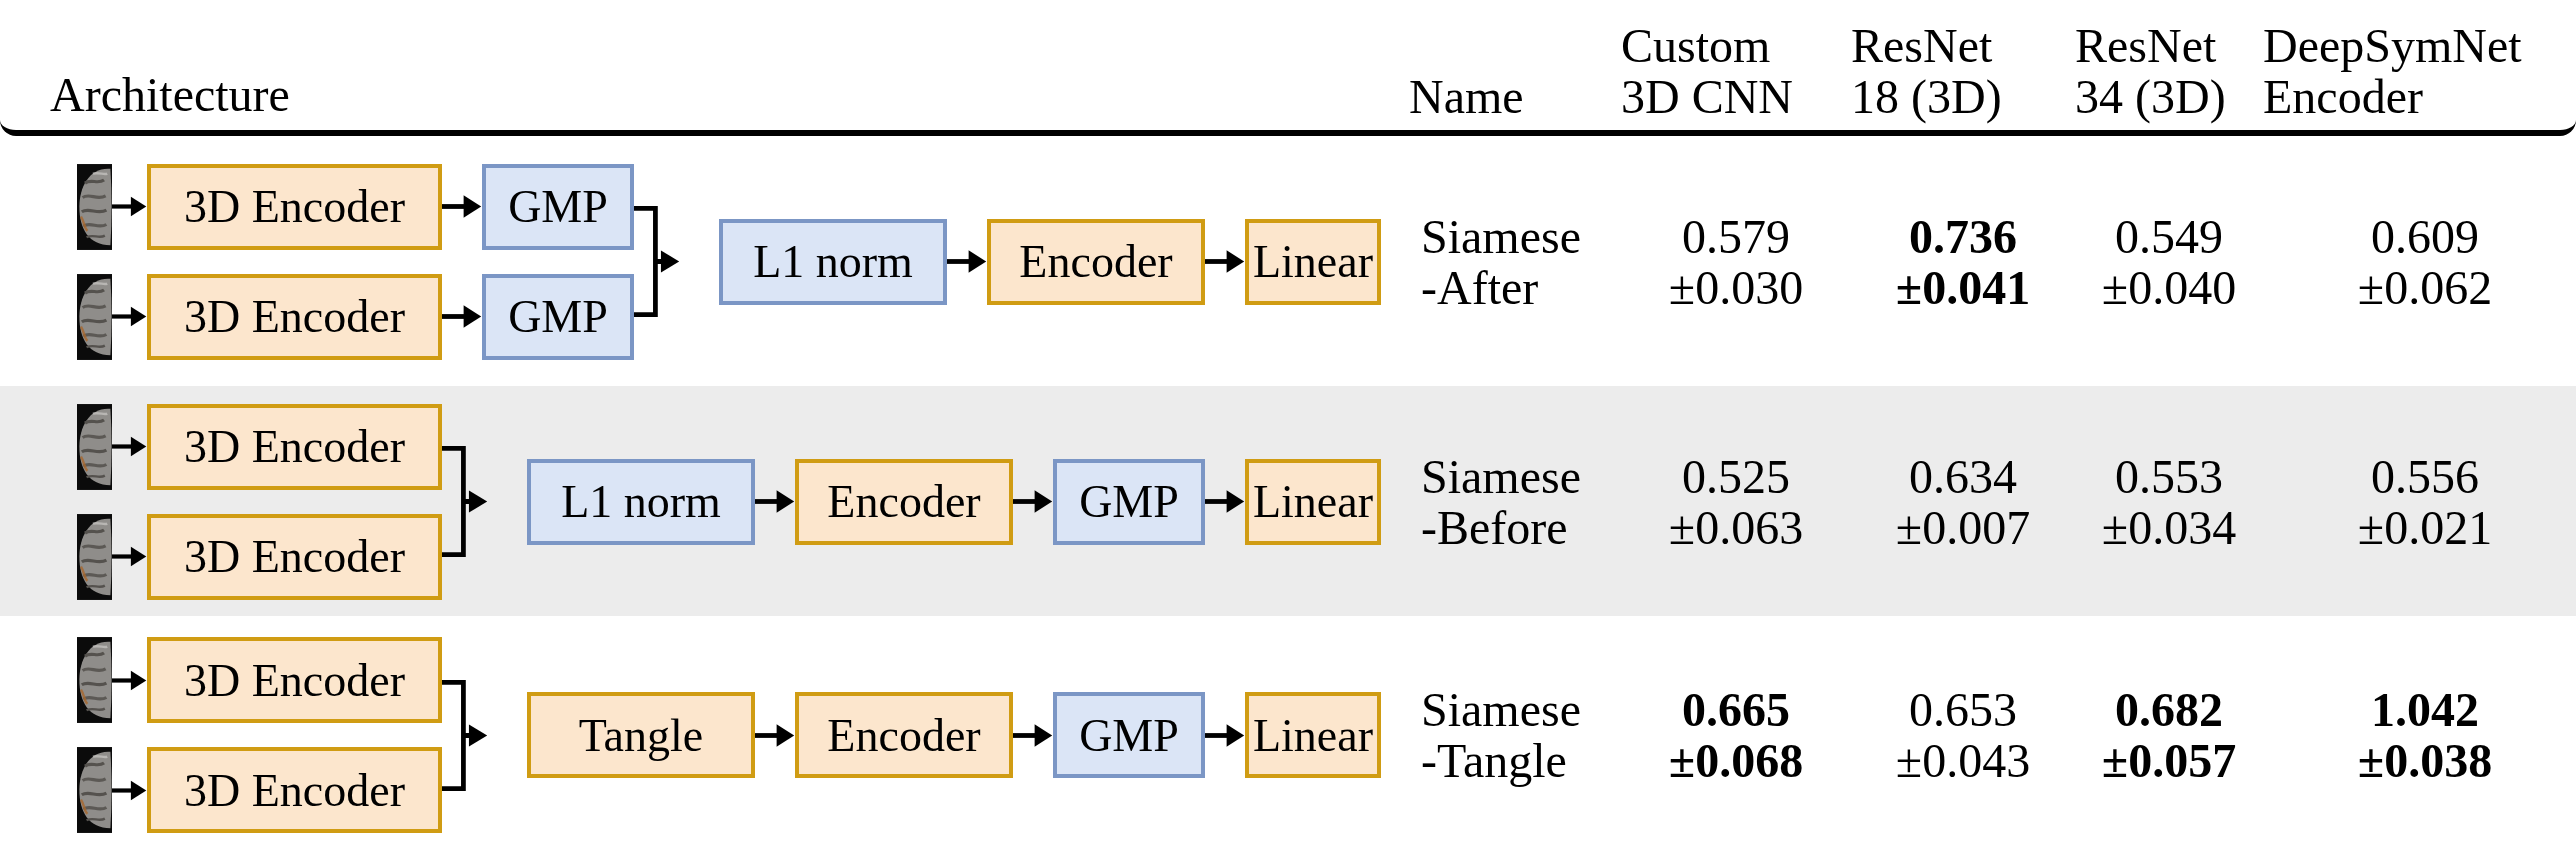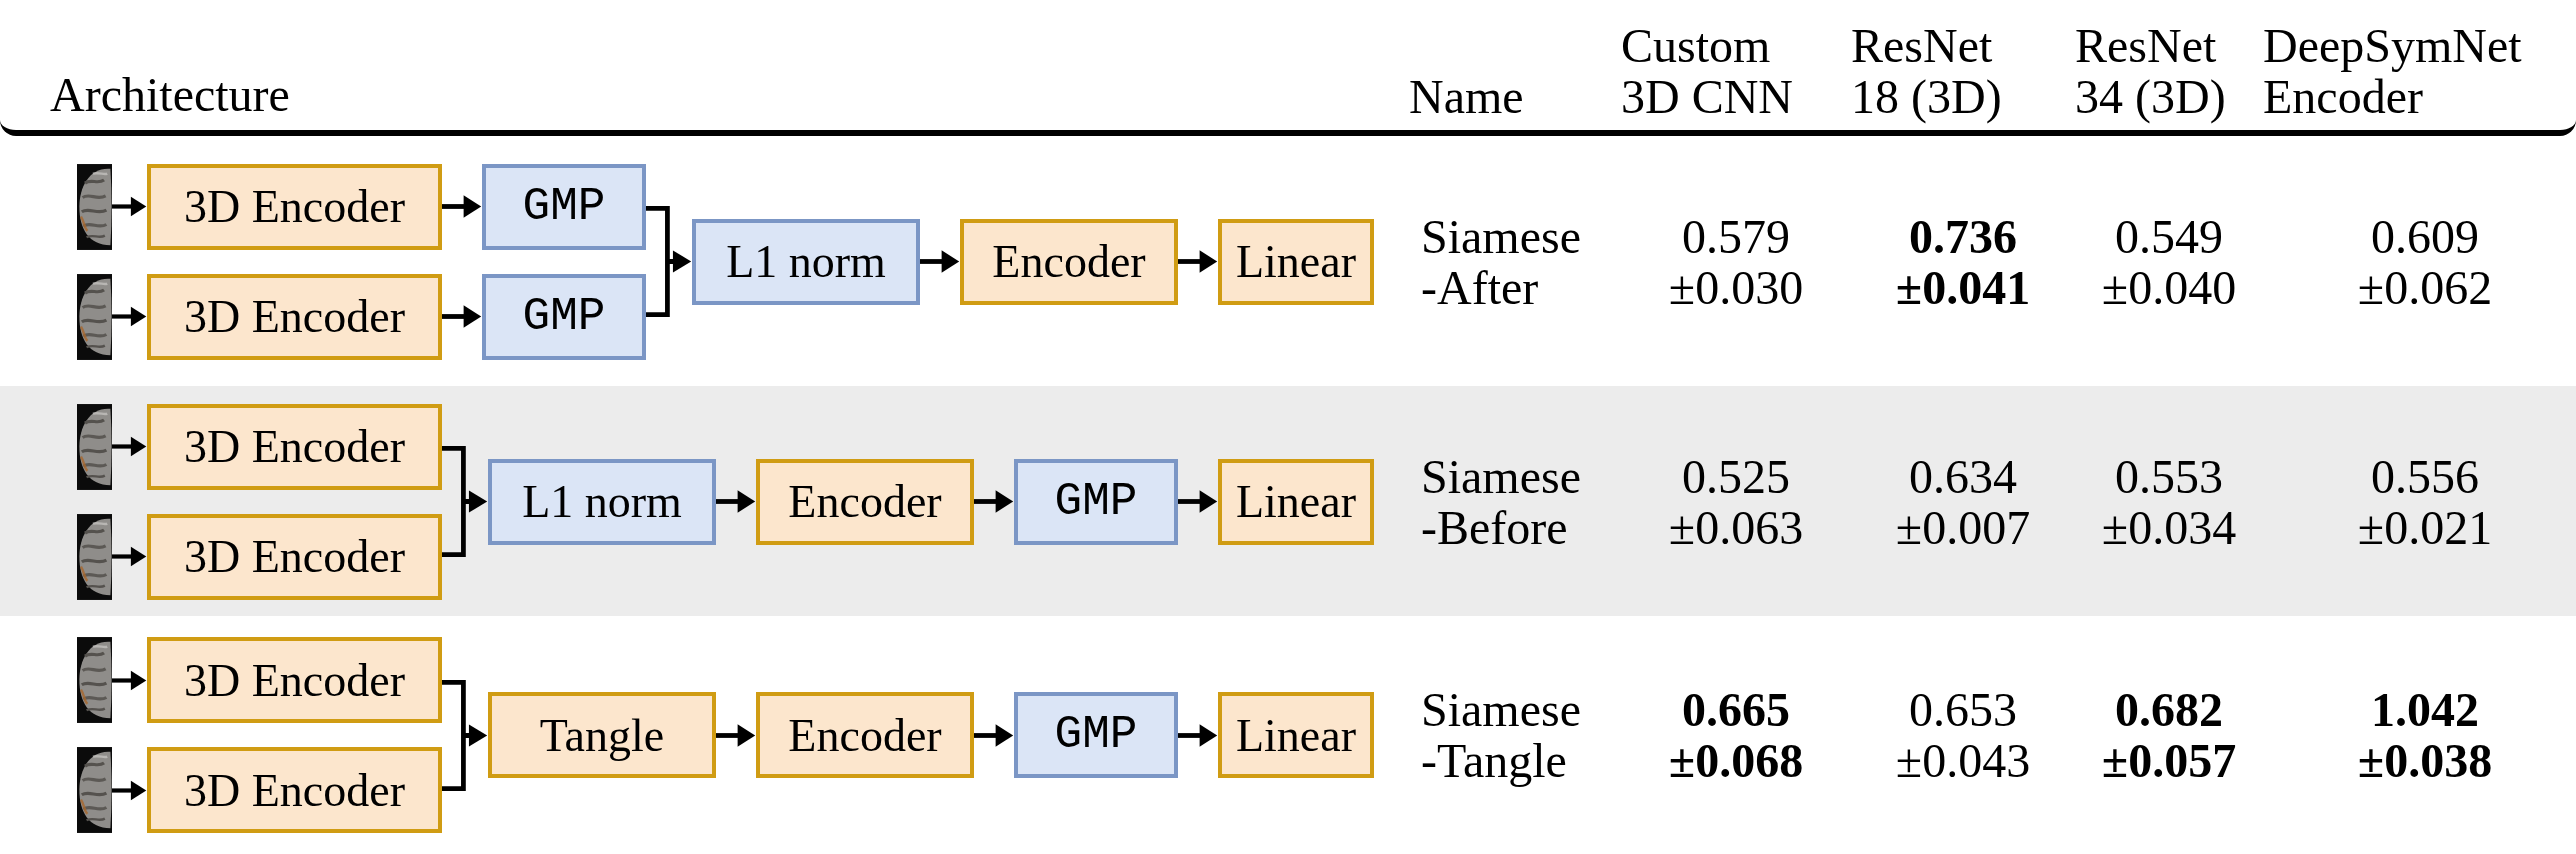--- a/index.html
+++ b/index.html
@@ -48,24 +48,24 @@
   .branch{display:flex;align-items:center;}
   .nbox{
     height:86px;box-sizing:border-box;
     border:4px solid #000;
     display:flex;align-items:center;justify-content:center;
     font-size:46px;white-space:nowrap;
   }
   .orange{background:#fce6cd;border-color:#d09c13;}
   .blue{background:#dbe5f6;border-color:#7b96c5;}
   .w-enc{width:295px;}   
-  .w-gmp{width:164px;font-family:Liberation Mono, monospace;}   
-  .w-mid{width:228px;}   
+  .w-gmp{width:152px;}   
+  .w-mid{width:228px;margin-left:39px;}   
   .w-enc2{width:218px;}  
-  .w-lin{width:156px;}   
+  .w-lin{width:136px;}   
   .brain{display:block;}
   svg.conn{display:block;flex:none;}
 </style>
 </head>
 <body>
 
 <svg width="0" height="0" style="position:absolute" aria-hidden="true">
   <defs>
     <symbol id="sym-brain" viewBox="0 0 44 108">
       <rect x="0" y="0" width="44" height="108" fill="#0b0b0b"></rect>

